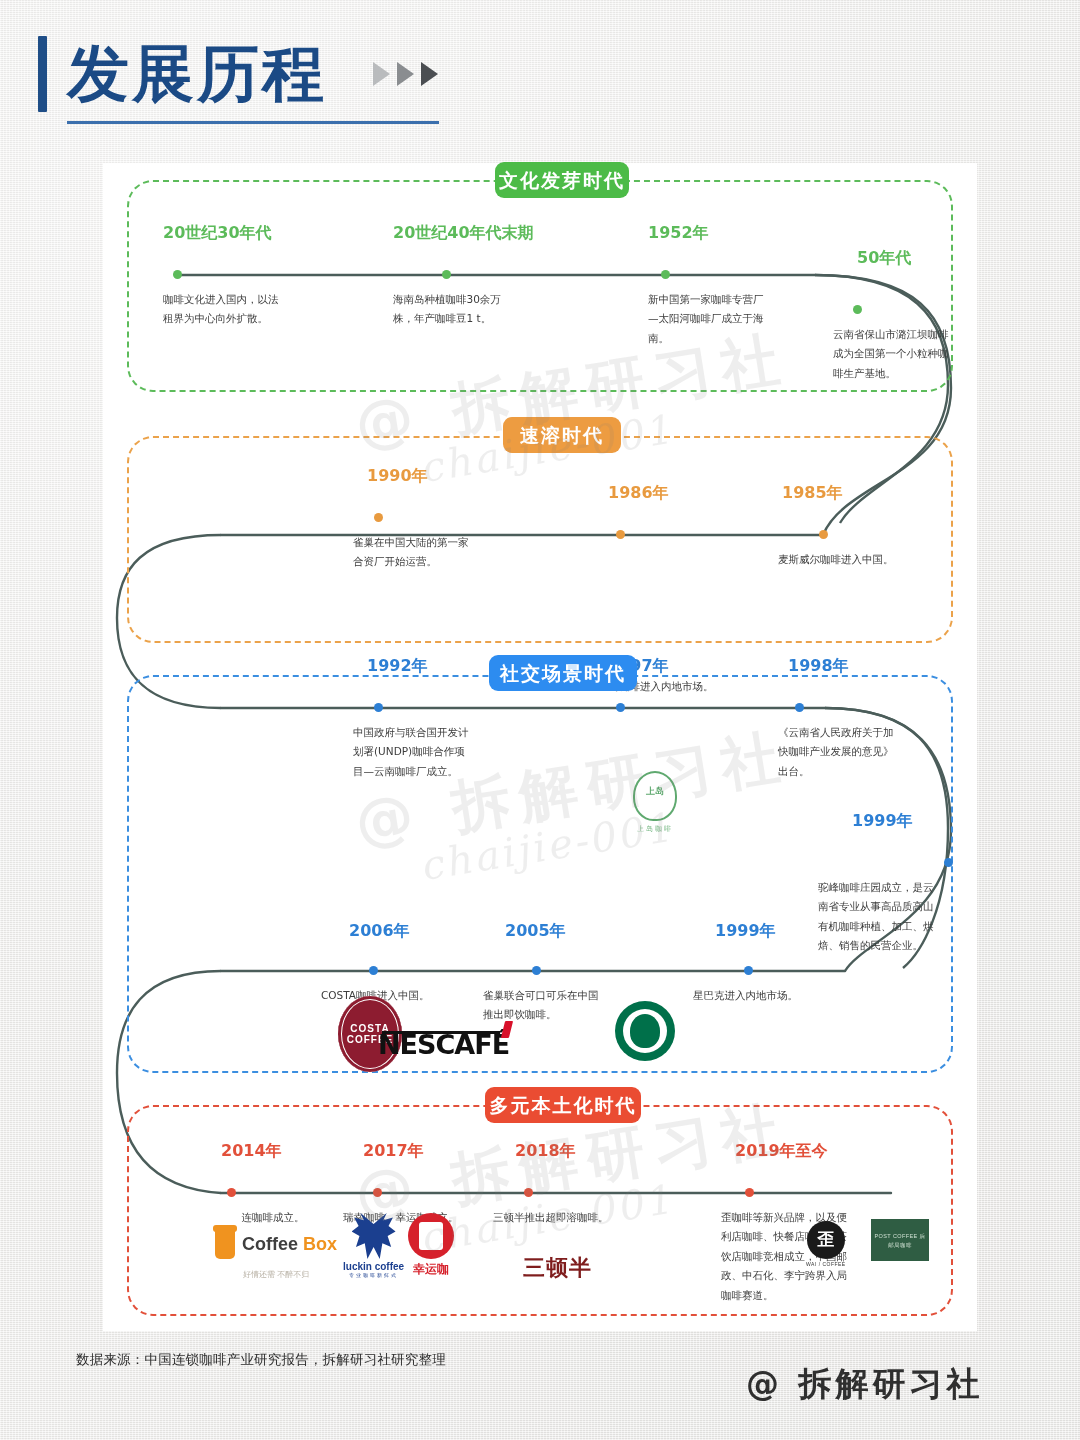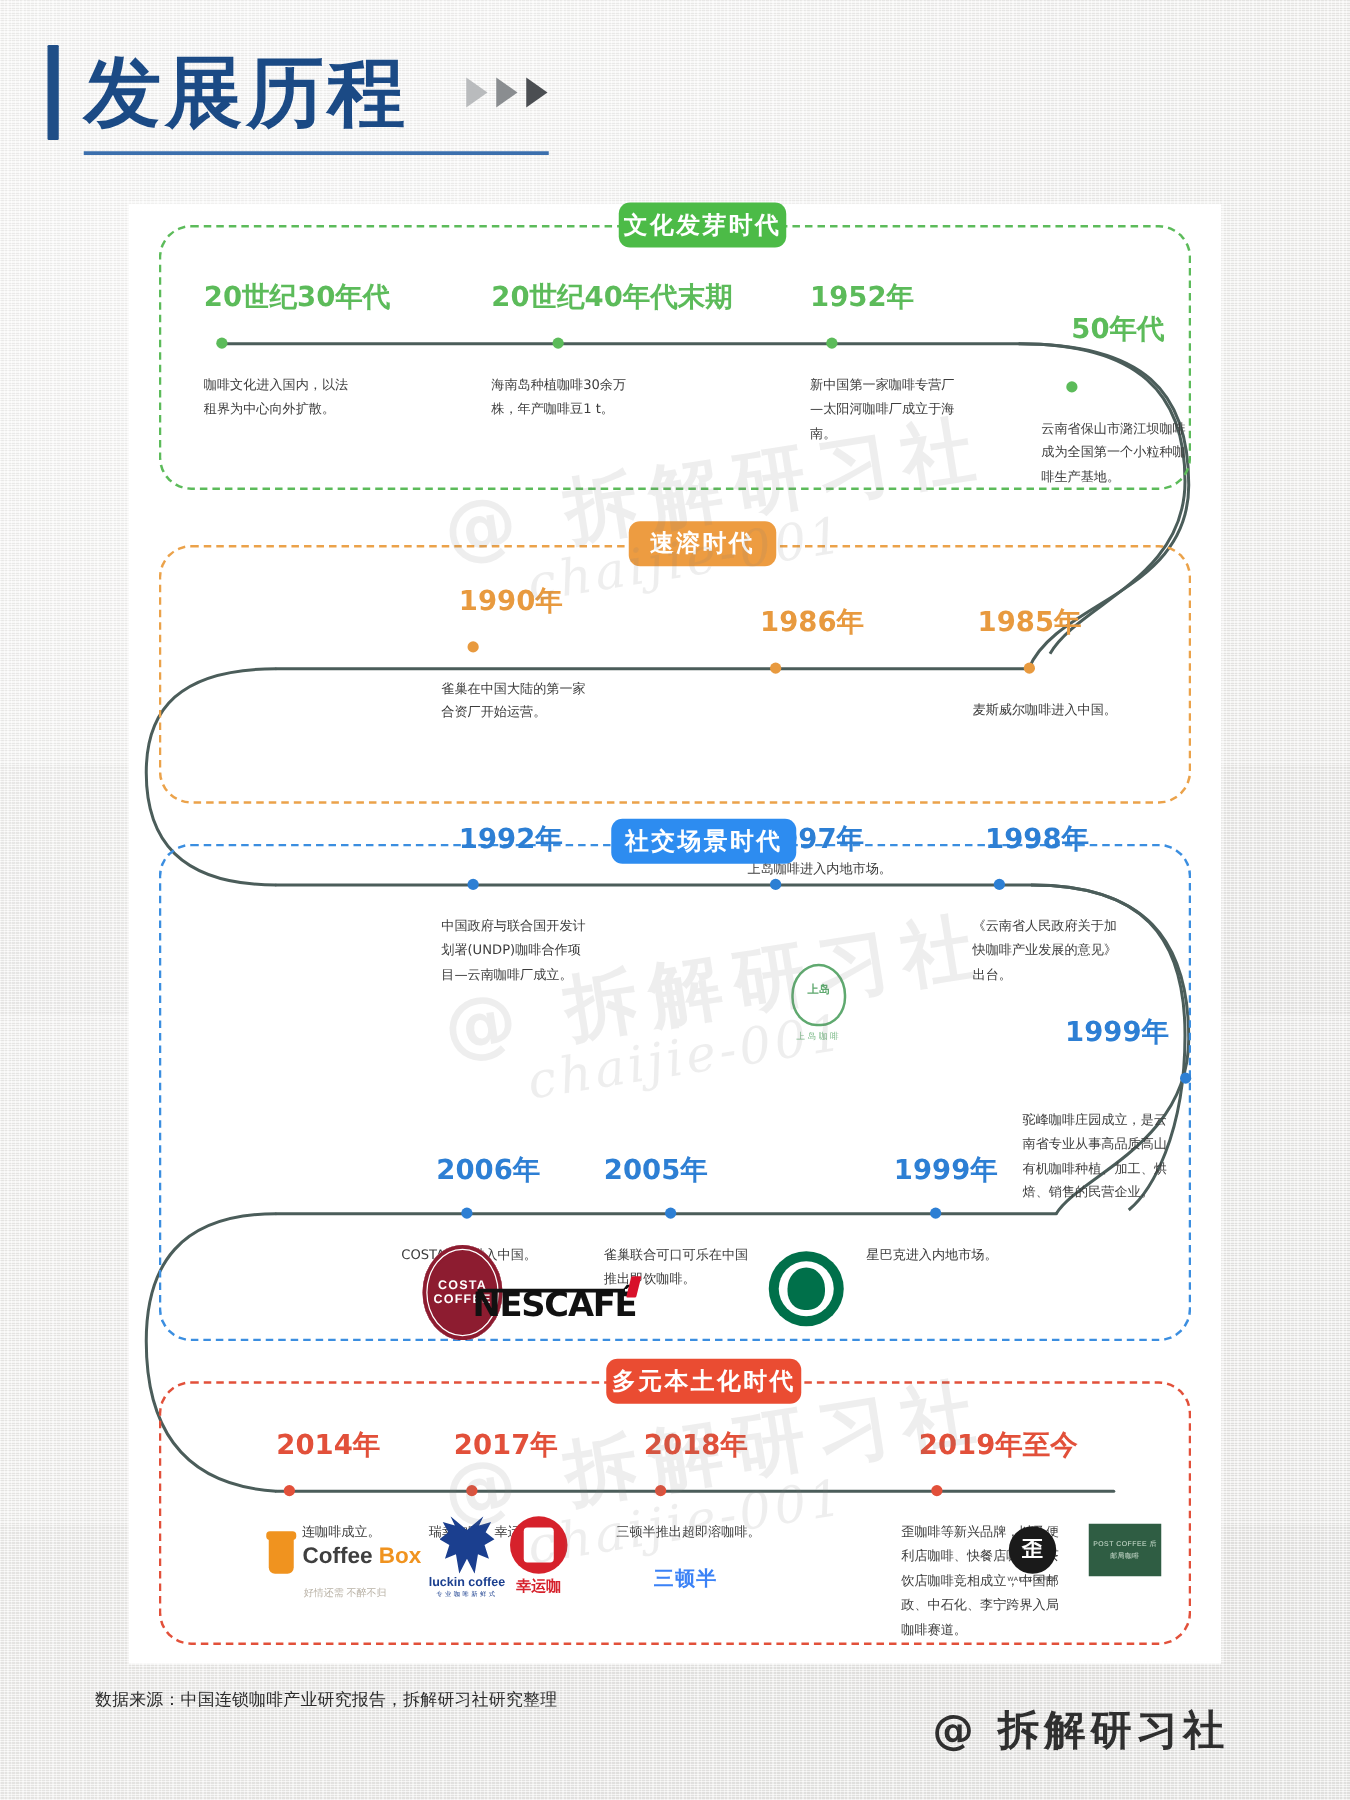--- a/index.html
+++ b/index.html
@@ -66,21 +66,21 @@
     font-family:"DejaVu Sans","Liberation Sans",sans-serif;
   }
   .badge.green{ background:#4cbb47;  left:392px; top:-1px;  width:134px; }
   .badge.orange{ background:#ed9c41; left:400px; top:254px; width:118px; }
   .badge.blue{  background:#2d8cf0;  left:386px; top:492px; width:148px; }
   .badge.red{   background:#ea4c32;  left:382px; top:924px; width:156px; }
 
   
   .evt{ position:absolute; z-index:6; }
   .evt .yr{
-    font-size:22px; font-weight:bold; white-space:nowrap;
+    font-size:16px; font-weight:bold; white-space:nowrap;
     font-family:"DejaVu Sans","Liberation Sans",sans-serif;
   }
   .evt .dot{
     width:9px; height:9px; border-radius:50%; position:absolute;
   }
   .evt .desc{
     font-size:10.5px; line-height:1.85; color:#3c3c3c; white-space:pre-line;
     font-family:"DejaVu Sans","Liberation Sans",sans-serif;
   }
   .g .yr{ color:#5cbb5a; } .g .dot{ background:#5cbb5a; }
@@ -164,21 +164,21 @@
   
   .xingyun{ text-align:center; }
   .xingyun .circ{
     width:46px;height:46px;border-radius:50%;background:#d6212b;margin:0 auto;position:relative;
   }
   .xingyun .circ::after{
     content:"";position:absolute;left:11px;top:9px;width:24px;height:28px;background:#fff;border-radius:3px;
   }
   .xingyun .nm{ font-size:12px;font-weight:bold;color:#d6212b;margin-top:2px; }
   
-  .santon{ font-size:16px;font-weight:bold;color:#3b82f6;letter-spacing:1px; }
+  .santon{ font-size:22px;font-weight:bold;color:#7f1d1d;letter-spacing:1px; }
   
   .wai{ text-align:center; }
   .wai .circ{
     width:38px;height:38px;border-radius:50%;background:#1a1a1a;margin:0 auto;
     color:#fff;font-size:17px;font-weight:bold;line-height:38px;
   }
   .wai .nm{ font-size:5px;color:#333;letter-spacing:.5px;margin-top:2px; }
   
   .post{
     width:58px;height:42px;background:#2f5d43;color:#cfe0d2;
@@ -353,21 +353,21 @@
 焙、销售的民营企业。</div>
   </div>
 
   <div class="evt b" style="left:218px;top:758px;width:180px;">
     <div class="yr" style="margin-left:28px;">2006年</div>
     <div class="dot" style="left:48px;top:45px;"></div>
     <div class="desc" style="margin-top:44px;">COSTA咖啡进入中国。</div>
   </div>
 
   <div class="evt b" style="left:380px;top:758px;width:185px;">
-    <div class="yr" style="">2005年</div>
+    <div class="yr" style="margin-left:22px;">2005年</div>
     <div class="dot" style="left:49px;top:45px;"></div>
     <div class="desc" style="margin-top:44px;">雀巢联合可口可乐在中国
 推出即饮咖啡。</div>
   </div>
 
   <div class="evt b" style="left:590px;top:758px;width:180px;">
     <div class="yr" style="margin-left:22px;">1999年</div>
     <div class="dot" style="left:51px;top:45px;"></div>
     <div class="desc" style="margin-top:44px;">星巴克进入内地市场。</div>
   </div>

